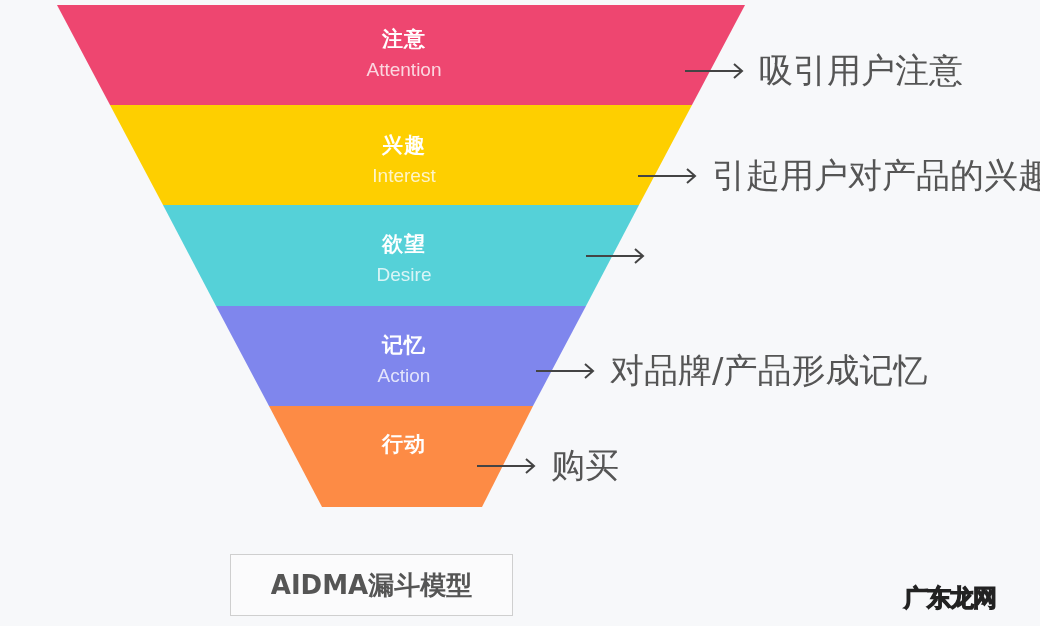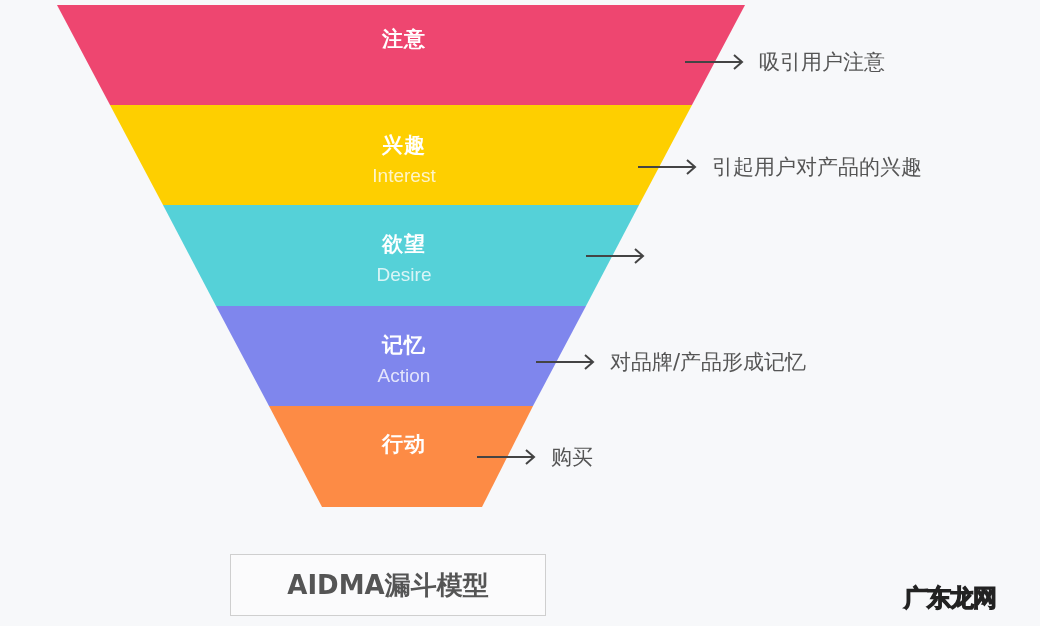--- a/index.html
+++ b/index.html
@@ -11,25 +11,25 @@
   }
   #funnel-svg { position: absolute; left: 0; top: 0; }
   .layer-text {
     position: absolute; text-align: center; width: 200px;
     color: #ffffff;
   }
   .layer-cn { font-size: 21px; font-weight: bold; line-height: 38px; letter-spacing: 1px; }
   .layer-en { font-size: 19px; line-height: 24px; opacity: 0.78; font-family: "Liberation Sans", sans-serif; }
   .desc {
     position: absolute; display: flex; align-items: center;
-    color: #555; font-size: 21px; white-space: nowrap;
+    color: #555; font-size: 34px; white-space: nowrap;
   }
   .arrow { display: inline-block; width: 60px; height: 20px; margin-right: 14px; }
   .caption-box {
-    position: absolute; left: 230px; top: 554px; width: 316px; height: 62px;
+    position: absolute; left: 230px; top: 554px; width: 283px; height: 62px;
     border: 1.5px solid #cfcfcf; background: #fbfbfc; box-sizing: border-box;
     display: flex; align-items: center; justify-content: center;
     font-size: 26px; color: #555; font-weight: bold;
   }
   .watermark {
     position: absolute; left: 904px; top: 582px;
     font-size: 24px; font-weight: bold; color: #737373;
     -webkit-text-stroke: 1.2px #222;
     letter-spacing: -1px;
   }
@@ -40,20 +40,21 @@
 <svg id="funnel-svg" width="1040" height="626" viewBox="0 0 1040 626">
   <polygon points="57,5 745,5 692,105 110,105" fill="#ee4670"></polygon>
   <polygon points="110,105 692,105 639,205 163,205" fill="#fecf00"></polygon>
   <polygon points="163,205 639,205 586,306 216,306" fill="#55d1d8"></polygon>
   <polygon points="216,306 586,306 533,406 269,406" fill="#7f86ed"></polygon>
   <polygon points="269,406 533,406 482,507 322,507" fill="#fd8b45"></polygon>
 </svg>
 
 <div class="layer-text" style="left:304px; top:20px;">
   <div class="layer-cn">注意</div>
+  <div class="layer-en">Attention</div>
 </div>
 <div class="layer-text" style="left:304px; top:126px;">
   <div class="layer-cn">兴趣</div>
   <div class="layer-en">Interest</div>
 </div>
 <div class="layer-text" style="left:304px; top:225px;">
   <div class="layer-cn">欲望</div>
   <div class="layer-en">Desire</div>
 </div>
 <div class="layer-text" style="left:304px; top:326px;">

